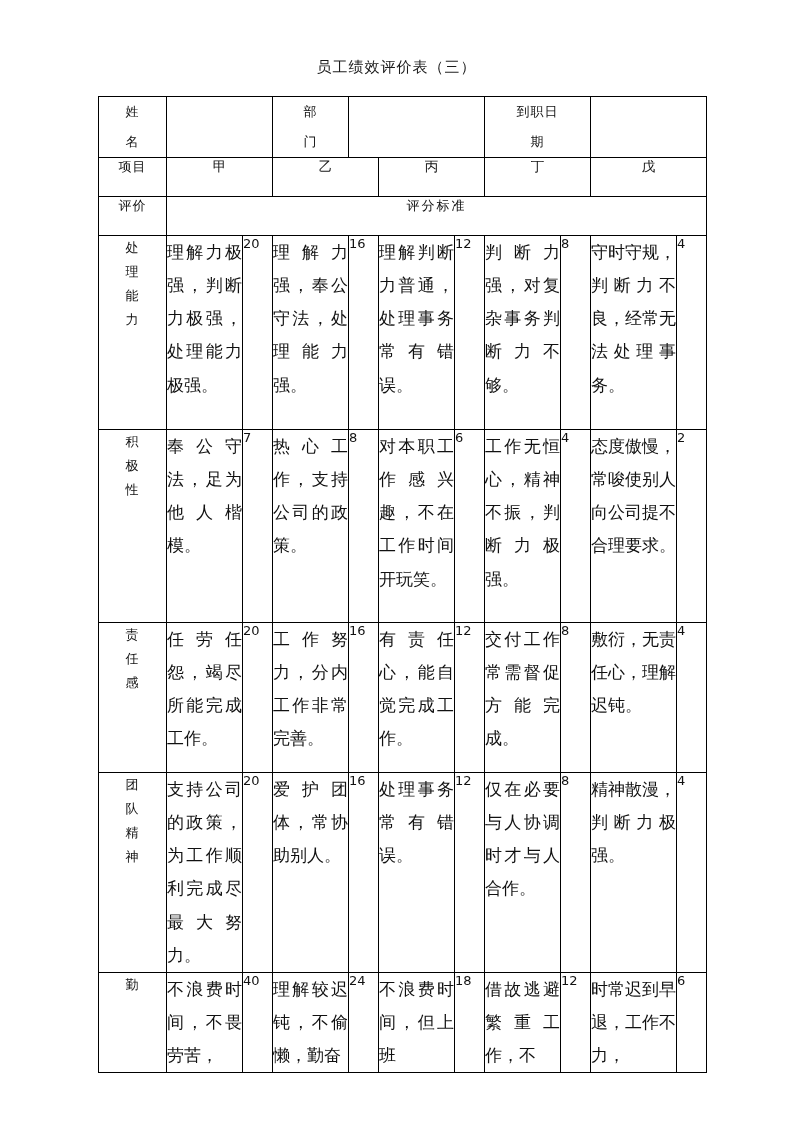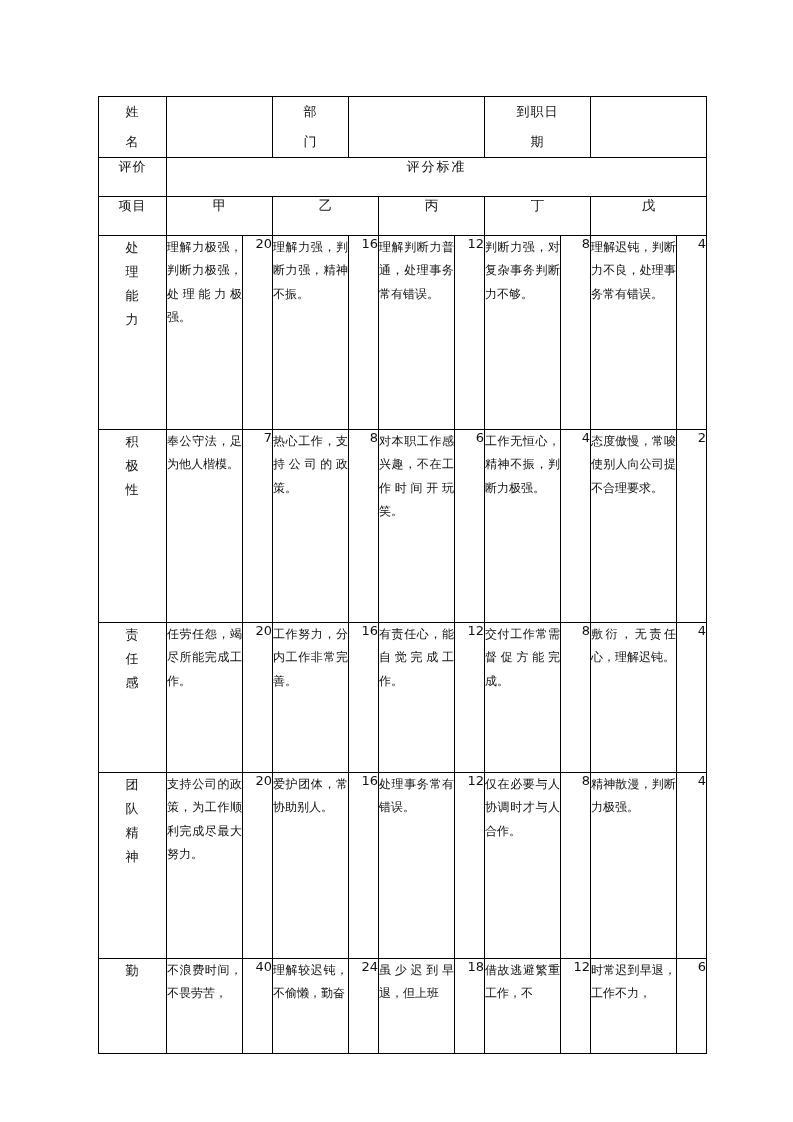--- a/index.html
+++ b/index.html
@@ -94,45 +94,46 @@
     padding: 6px 4px;
   }
   .cell-category .cat-ch {
     display: block;
     line-height: 1.85;
     letter-spacing: 1px;
   }
   .cell-desc {
     padding: 8px 7px 6px 7px;
     line-height: 1.95;
-    font-size: 12px;
+    font-size: 17px;
     text-align: justify;
     text-align-last: left;
     text-justify: inter-character;
     word-break: break-all;
     vertical-align: top;
   }
   .cell-score {
-    text-align: right;
+    text-align: left;
     vertical-align: middle;
     font-size: 13px;
     font-family: "DejaVu Sans", "Liberation Sans", sans-serif;
   }
 
   
   col.c-cat      { width: 68px; }
   col.c-desc     { width: 76px; }
   col.c-score    { width: 30px; }
   col.c-desc-w   { width: 86px; }
 </style>
 </head>
 <body>
 
 <div class="page">
 
+  <div class="doc-title">员工绩效评价表（三）</div>
 
   <table class="eval">
     <colgroup>
       <col class="c-cat">
       <col class="c-desc">
       <col class="c-score">
       <col class="c-desc">
       <col class="c-score">
       <col class="c-desc">
       <col class="c-score">
@@ -152,52 +153,52 @@
         <td class="cell-label">
           <span class="lbl-line">部</span>
           <span class="lbl-line">门</span>
         </td>
         <td class="cell-blank" colspan="3"></td>
         <td class="cell-label" colspan="2">
           <span class="lbl-line">到职日</span>
           <span class="lbl-line">期</span>
         </td>
         <td class="cell-blank" colspan="2"></td>
-      </tr>
-
-      <tr>
-        <td class="cell-item-head">评价</td>
-        <td class="cell-standard" colspan="10">评分标准</td>
       </tr>
 
       <tr>
         <td class="cell-item-head">项目</td>
         <td class="cell-grade" colspan="2">甲</td>
         <td class="cell-grade" colspan="2">乙</td>
         <td class="cell-grade" colspan="2">丙</td>
         <td class="cell-grade" colspan="2">丁</td>
         <td class="cell-grade" colspan="2">戊</td>
       </tr>
 
+      <tr>
+        <td class="cell-item-head">评价</td>
+        <td class="cell-standard" colspan="10">评分标准</td>
+      </tr>
+
       <tr style="height:194px;">
         <td class="cell-category">
           <span class="cat-ch">处</span>
           <span class="cat-ch">理</span>
           <span class="cat-ch">能</span>
           <span class="cat-ch">力</span>
         </td>
         <td class="cell-desc">理解力极强，判断力极强，处理能力极强。</td>
         <td class="cell-score">20</td>
-        <td class="cell-desc">理解力强，判断力强，精神不振。</td>
+        <td class="cell-desc">理解力强，奉公守法，处理能力强。</td>
         <td class="cell-score">16</td>
         <td class="cell-desc">理解判断力普通，处理事务常有错误。</td>
         <td class="cell-score">12</td>
         <td class="cell-desc">判断力强，对复杂事务判断力不够。</td>
         <td class="cell-score">8</td>
-        <td class="cell-desc">理解迟钝，判断力不良，处理事务常有错误。</td>
+        <td class="cell-desc">守时守规，判断力不良，经常无法处理事务。</td>
         <td class="cell-score">4</td>
       </tr>
 
       <tr style="height:193px;">
         <td class="cell-category">
           <span class="cat-ch">积</span>
           <span class="cat-ch">极</span>
           <span class="cat-ch">性</span>
         </td>
         <td class="cell-desc">奉公守法，足为他人楷模。</td>
@@ -250,21 +251,21 @@
       </tr>
 
       <tr style="height:95px;">
         <td class="cell-category">
           <span class="cat-ch">勤</span>
         </td>
         <td class="cell-desc">不浪费时间，不畏劳苦，</td>
         <td class="cell-score">40</td>
         <td class="cell-desc">理解较迟钝，不偷懒，勤奋</td>
         <td class="cell-score">24</td>
-        <td class="cell-desc">虽少迟到早退，但上班</td>
+        <td class="cell-desc">不浪费时间，但上班</td>
         <td class="cell-score">18</td>
         <td class="cell-desc">借故逃避繁重工作，不</td>
         <td class="cell-score">12</td>
         <td class="cell-desc">时常迟到早退，工作不力，</td>
         <td class="cell-score">6</td>
       </tr>
 
     </tbody>
   </table>
 

